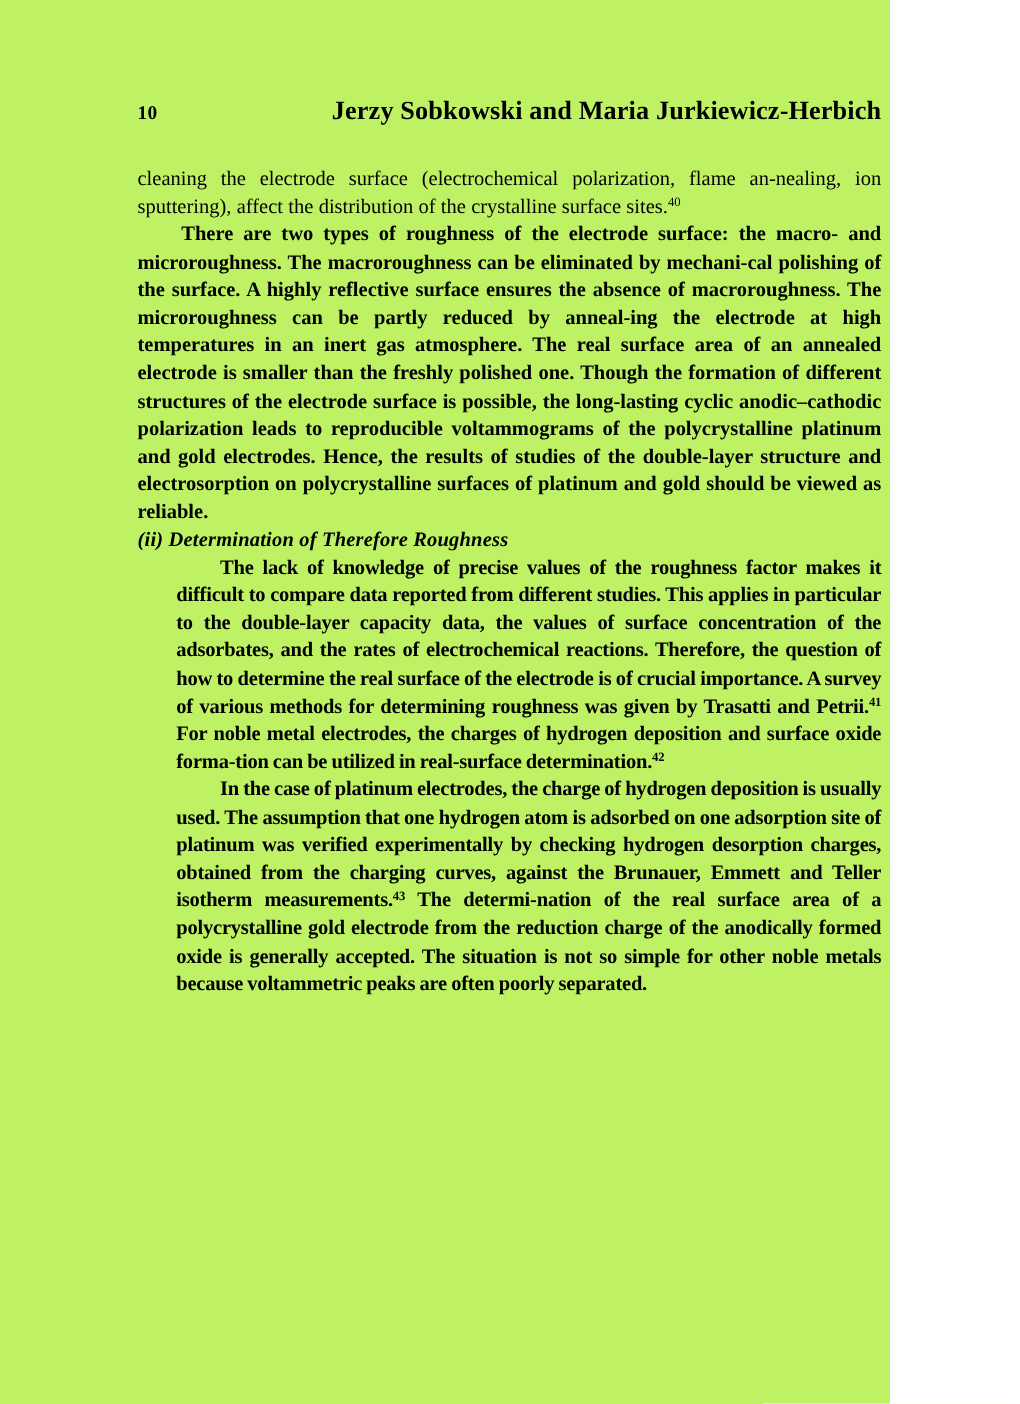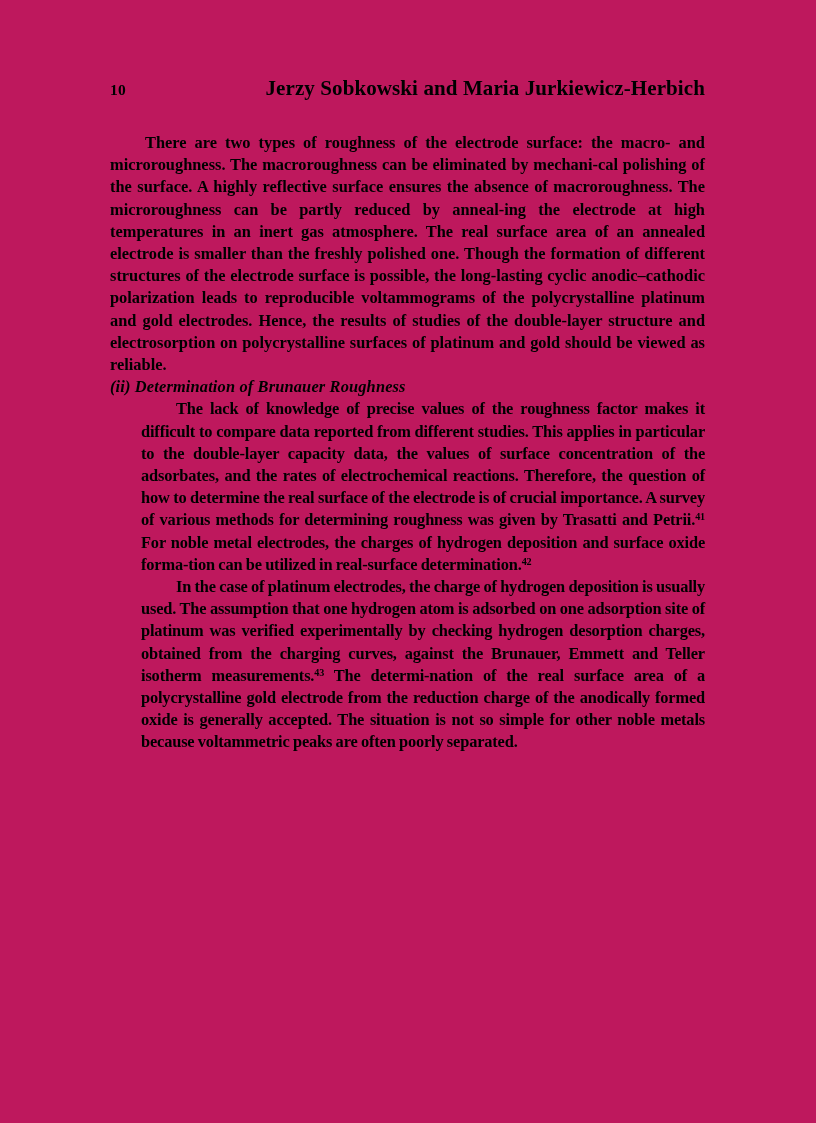--- a/index.html
+++ b/index.html
@@ -2,26 +2,27 @@
 <html><head>
 <meta charset="utf-8">
 <style>
   html, body {
     margin: 0;
     padding: 0;
     background: #ffffff;
   }
   .page {
     position: relative;
-    width: 816px;
+    width: 696px;
     height: 1123px;
-    background: #be185d;
+    background: #bef264;
     overflow: hidden;
     font-family: "Liberation Serif", "DejaVu Serif", serif;
     color: #000000;
+    padding-left: 16px;
     -webkit-font-smoothing: antialiased;
   }
 
   
   .running-head {
     position: absolute;
     left: 110px;
     top: 78px;
     width: 595px;
     height: 20px;
@@ -102,24 +103,25 @@
 
 <div class="page">
 
   <div class="running-head">
     <span class="folio">10</span>
     <span class="head-title">Jerzy Sobkowski and Maria Jurkiewicz-Herbich</span>
   </div>
 
   <div class="textblock">
 
+    <p class="body nostretch"><span>cleaning the electrode surface (electrochemical polarization, flame an-​nealing, ion sputtering), affect the distribution of the crystalline surface sites.</span><sup>40</sup></p>
 
     <p class="body indent nostretch">There are two types of roughness of the electrode surface: the macro- and microroughness. The macroroughness can be eliminated by mechani-​cal polishing of the surface. A highly reflective surface ensures the absence of macroroughness. The microroughness can be partly reduced by anneal-​ing the electrode at high temperatures in an inert gas atmosphere. The real surface area of an annealed electrode is smaller than the freshly polished one. Though the formation of different structures of the electrode surface is possible, the long-​lasting cyclic anodic–cathodic polarization leads to reproducible voltammograms of the polycrystalline platinum and gold electrodes. Hence, the results of studies of the double-​layer structure and electrosorption on polycrystalline surfaces of platinum and gold should be viewed as reliable.</p>
 
-    <h2 class="section-head head-space-before">(ii) Determination of Brunauer Roughness</h2>
+    <h2 class="section-head head-space-before">(ii) Determination of Therefore Roughness</h2>
 
     <p class="body indent tight nostretch"><span>The lack of knowledge of precise values of the roughness factor makes it difficult to compare data reported from different studies. This applies in particular to the double-​layer capacity data, the values of surface concentration of the adsorbates, and the rates of electrochemical reactions. Therefore, the question of how to determine the real surface of the electrode is of crucial importance. A survey of various methods for determining roughness was given by Trasatti and Petrii.</span><sup>41</sup><span> For noble metal electrodes, the charges of hydrogen deposition and surface oxide forma-​tion can be utilized in real-​surface determination.</span><sup>42</sup></p>
 
     <p class="body indent tight nostretch"><span>In the case of platinum electrodes, the charge of hydrogen deposition is usually used. The assumption that one hydrogen atom is adsorbed on one adsorption site of platinum was verified experimentally by checking hydrogen desorption charges, obtained from the charging curves, against the Brunauer, Emmett and Teller isotherm measurements.</span><sup>43</sup><span> The determi-​nation of the real surface area of a polycrystalline gold electrode from the reduction charge of the anodically formed oxide is generally accepted. The situation is not so simple for other noble metals because voltammetric peaks are often poorly separated.</span></p>
 
 
   </div>
 
 </div>
 

